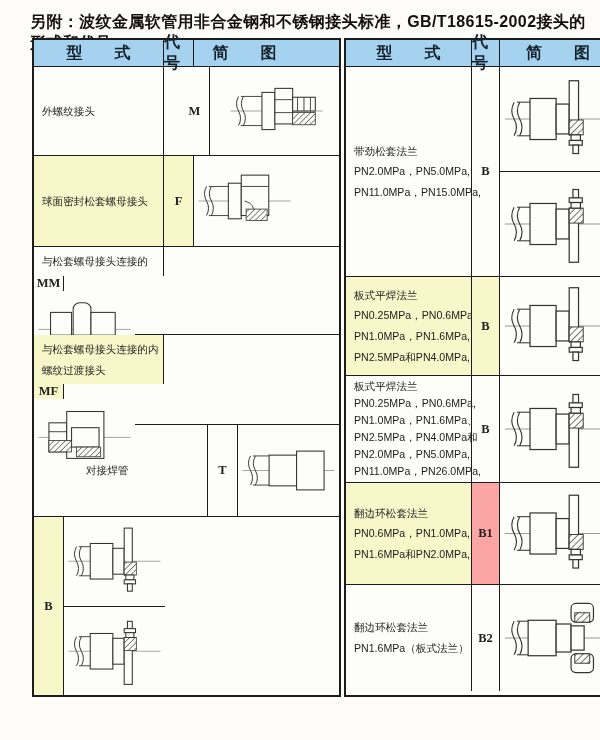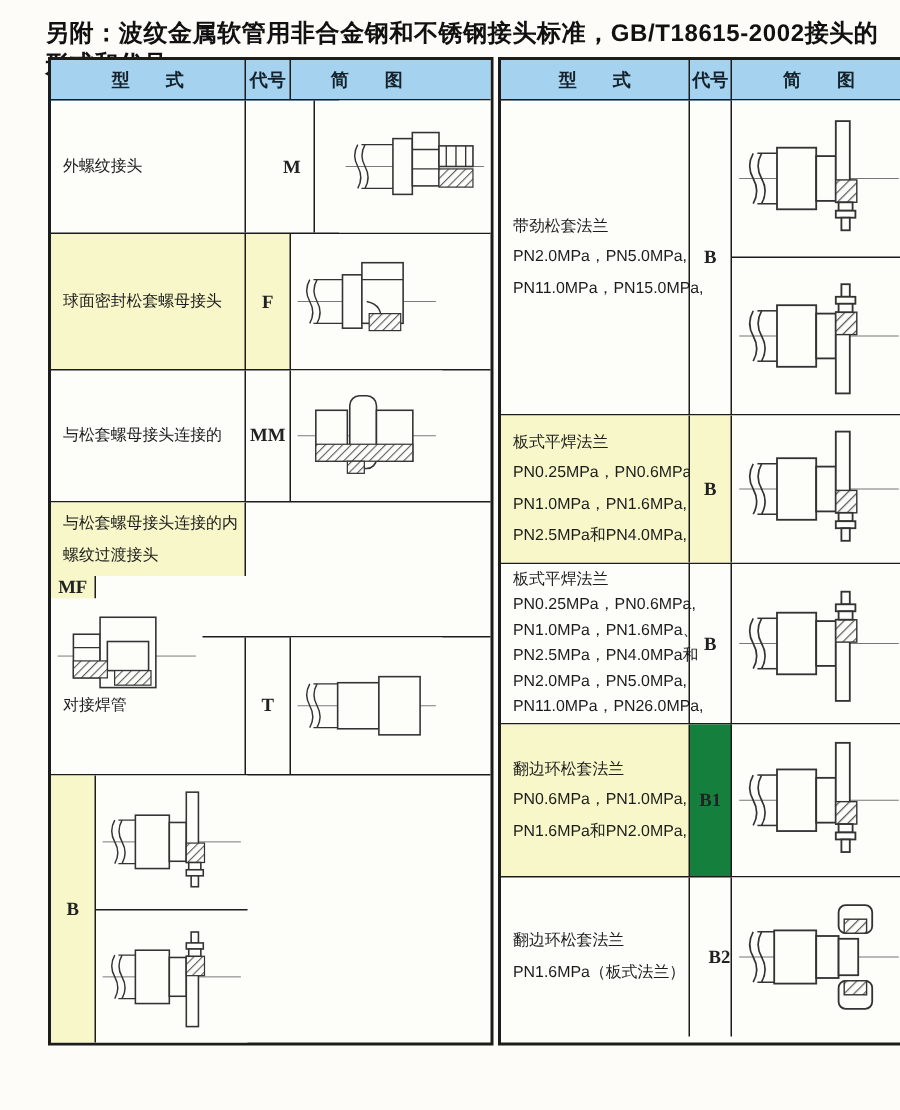--- a/index.html
+++ b/index.html
@@ -16,21 +16,21 @@
   .tables{
     position:absolute;left:32px;top:38px;
     display:flex;column-gap:3px;align-items:stretch;
   }
   .tbl{
     border:2px solid #1c1c1c;background:#fdfdfa;
   }
   .hdr{
     height:27px;display:flex;box-sizing:border-box;
     border-bottom:1.5px solid #1c1c1c;
-    font-weight:bold;font-size:12px;color:#15222b;
+    font-weight:bold;font-size:16px;color:#15222b;
   }
   .hcell{
     display:flex;align-items:center;justify-content:center;
     box-sizing:border-box;height:100%;
   }
   .row{display:flex;box-sizing:border-box;border-bottom:1.5px solid #1c1c1c;}
   .row.last{border-bottom:none;}
   .cell{box-sizing:border-box;height:100%;}
   .br{border-right:1.2px solid #1c1c1c;}
   .cell-type{
@@ -116,21 +116,21 @@
               <line x1="16" y1="63" x2="40" y2="63" stroke="#333" stroke-width="1.1"></line>
               <rect x="40" y="23" width="16" height="44" fill="#fdfdfa" stroke="#333" stroke-width="1.3"></rect>
               <rect x="56" y="13" width="34" height="50" fill="#fdfdfa" stroke="#333" stroke-width="1.3"></rect>
               <line x1="56" y1="27" x2="90" y2="27" stroke="#333" stroke-width="1.1"></line>
               <path d="M60,45 q14,3 11,17" fill="none" stroke="#333" stroke-width="1.1"></path>
               <rect x="62" y="55" width="26" height="14" fill="url(#hatch)" stroke="#333" stroke-width="1"></rect>
             </svg>
           </div>
         </div>
       </div>
-      <div class="row" style="height: 88px;">
+      <div class="row" style="height: 88px; flex-direction: column;">
         <div class="cell cell-type br" style="width: 130px;">
           <div class="tline">与松套螺母接头连接的</div>
         </div>
         <div class="cell cell-code br" style="width: 30px;">
           <div class="code-label">MM</div>
         </div>
         <div class="cell cell-diag" style="width: 101px;">
           <div class="diag">
             <svg viewBox="0 0 120 90" preserveAspectRatio="xMidYMid meet">
               <line x1="3" y1="45" x2="117" y2="45" stroke="#777" stroke-width="0.8"></line>
@@ -159,21 +159,21 @@
               <line x1="16" y1="38" x2="38" y2="38" stroke="#333" stroke-width="1.1"></line>
               <rect x="38" y="13" width="46" height="58" fill="#fdfdfa" stroke="#333" stroke-width="1.3"></rect>
               <rect x="44" y="33" width="34" height="24" fill="#fdfdfa" stroke="#333" stroke-width="1.3"></rect>
               <rect x="16" y="49" width="28" height="14" fill="url(#hatch)" stroke="#333" stroke-width="1"></rect>
               <rect x="50" y="57" width="30" height="12" fill="url(#hatch)" stroke="#333" stroke-width="1"></rect>
             </svg>
           </div>
         </div>
       </div>
       <div class="row" style="height: 92px;">
-        <div class="cell cell-type br" style="width: 130px;">
+        <div class="cell cell-type br" style="width: 130px; margin-left: 44px;">
           <div class="tline">对接焊管</div>
         </div>
         <div class="cell cell-code br" style="width: 30px;">
           <div class="code-label">T</div>
         </div>
         <div class="cell cell-diag" style="width: 101px;">
           <div class="diag">
             <svg viewBox="0 0 120 90" preserveAspectRatio="xMidYMid meet">
               <line x1="3" y1="45" x2="117" y2="45" stroke="#777" stroke-width="0.8"></line>
               <path d="M13,27 q-5,9 0,18 q5,9 0,18" fill="none" stroke="#333" stroke-width="1.2"></path>
@@ -335,21 +335,21 @@
             </svg>
           </div>
         </div>
       </div>
       <div class="row" style="height: 102px;">
         <div class="cell cell-type br" style="width: 126px; background: rgb(248, 247, 201);">
           <div class="tline">翻边环松套法兰</div>
           <div class="tline">PN0.6MPa，PN1.0MPa,</div>
           <div class="tline">PN1.6MPa和PN2.0MPa,</div>
         </div>
-        <div class="cell cell-code br" style="width: 28px; background: #15803d;">
+        <div class="cell cell-code br" style="width: 28px; background: #fca5a5;">
           <div class="code-label">B1</div>
         </div>
         <div class="cell cell-diag" style="width: 116px;">
           <div class="diag">
             <svg viewBox="0 0 120 90" preserveAspectRatio="xMidYMid meet">
               <line x1="3" y1="45" x2="117" y2="45" stroke="#777" stroke-width="0.8"></line>
               <path d="M13,27 q-5,9 0,18 q5,9 0,18" fill="none" stroke="#333" stroke-width="1.2"></path>
               <path d="M19,27 q-5,9 0,18 q5,9 0,18" fill="none" stroke="#333" stroke-width="1.2"></path>
               <line x1="16" y1="27" x2="30" y2="27" stroke="#333" stroke-width="1.1"></line>
               <line x1="16" y1="63" x2="30" y2="63" stroke="#333" stroke-width="1.1"></line>
@@ -362,21 +362,21 @@
               <rect x="76" y="73" width="6" height="9" fill="#fdfdfa" stroke="#333" stroke-width="1.3"></rect>
             </svg>
           </div>
         </div>
       </div>
       <div class="row last" style="height: 106px;">
         <div class="cell cell-type br" style="width: 126px;">
           <div class="tline">翻边环松套法兰</div>
           <div class="tline">PN1.6MPa（板式法兰）</div>
         </div>
-        <div class="cell cell-code br" style="width: 28px; justify-content: flex-end;">
+        <div class="cell cell-code br" style="width: 28px;">
           <div class="code-label">B2</div>
         </div>
         <div class="cell cell-diag" style="width: 116px;">
           <div class="diag">
             <svg viewBox="0 0 120 90" preserveAspectRatio="xMidYMid meet">
               <line x1="3" y1="45" x2="117" y2="45" stroke="#777" stroke-width="0.8"></line>
               <path d="M13,27 q-5,9 0,18 q5,9 0,18" fill="none" stroke="#333" stroke-width="1.2"></path>
               <path d="M19,27 q-5,9 0,18 q5,9 0,18" fill="none" stroke="#333" stroke-width="1.2"></path>
               <line x1="16" y1="27" x2="28" y2="27" stroke="#333" stroke-width="1.1"></line>
               <line x1="16" y1="63" x2="28" y2="63" stroke="#333" stroke-width="1.1"></line>

